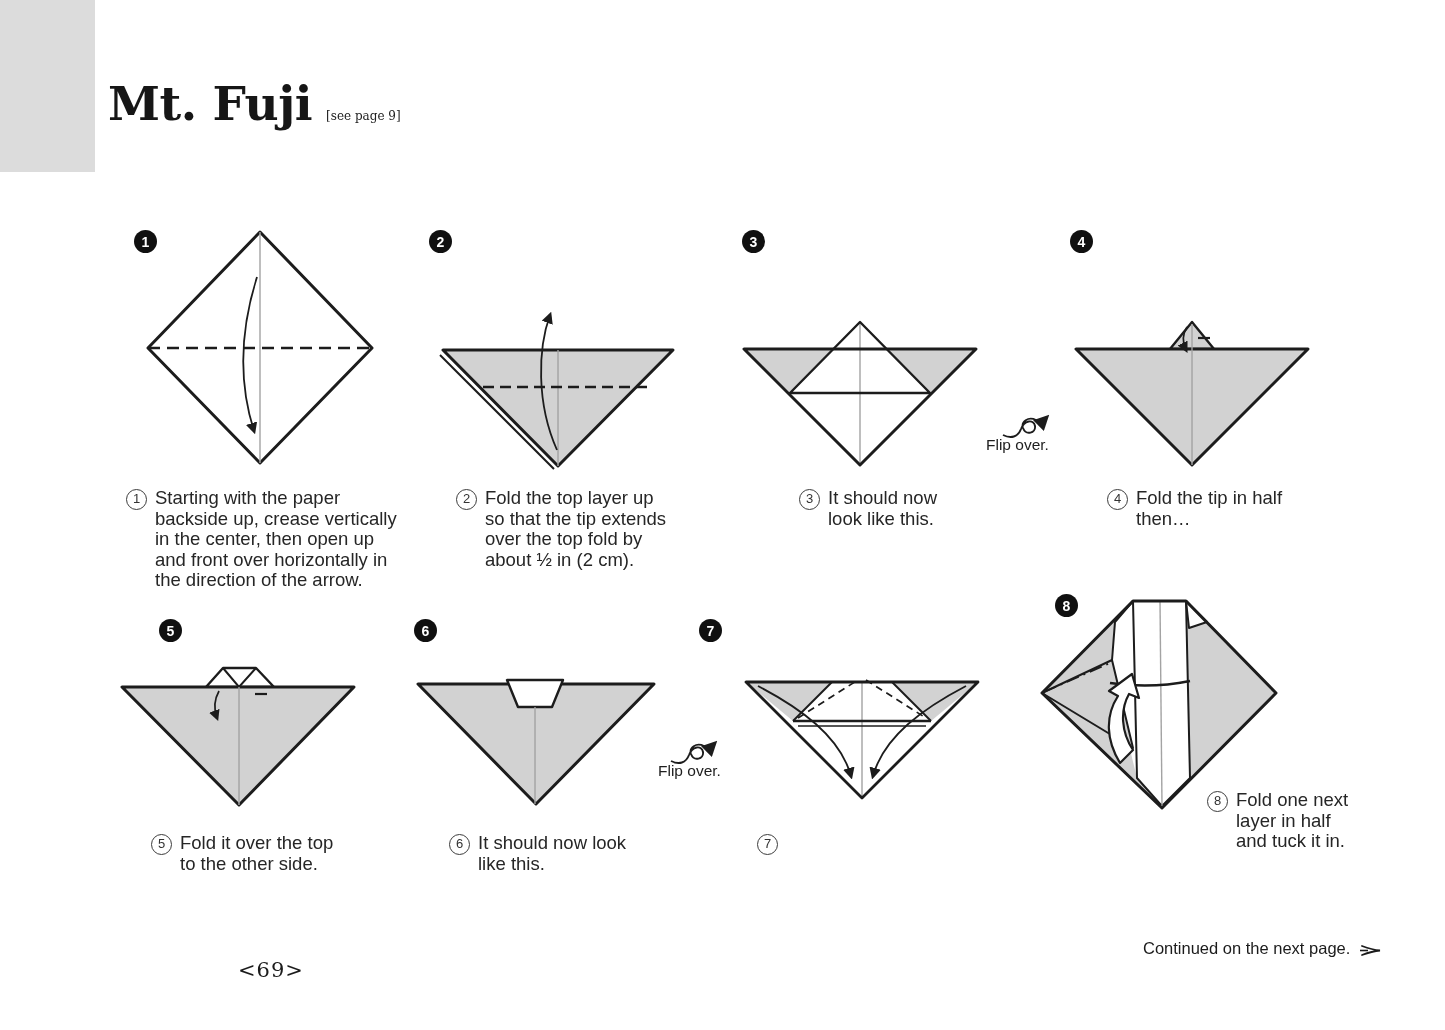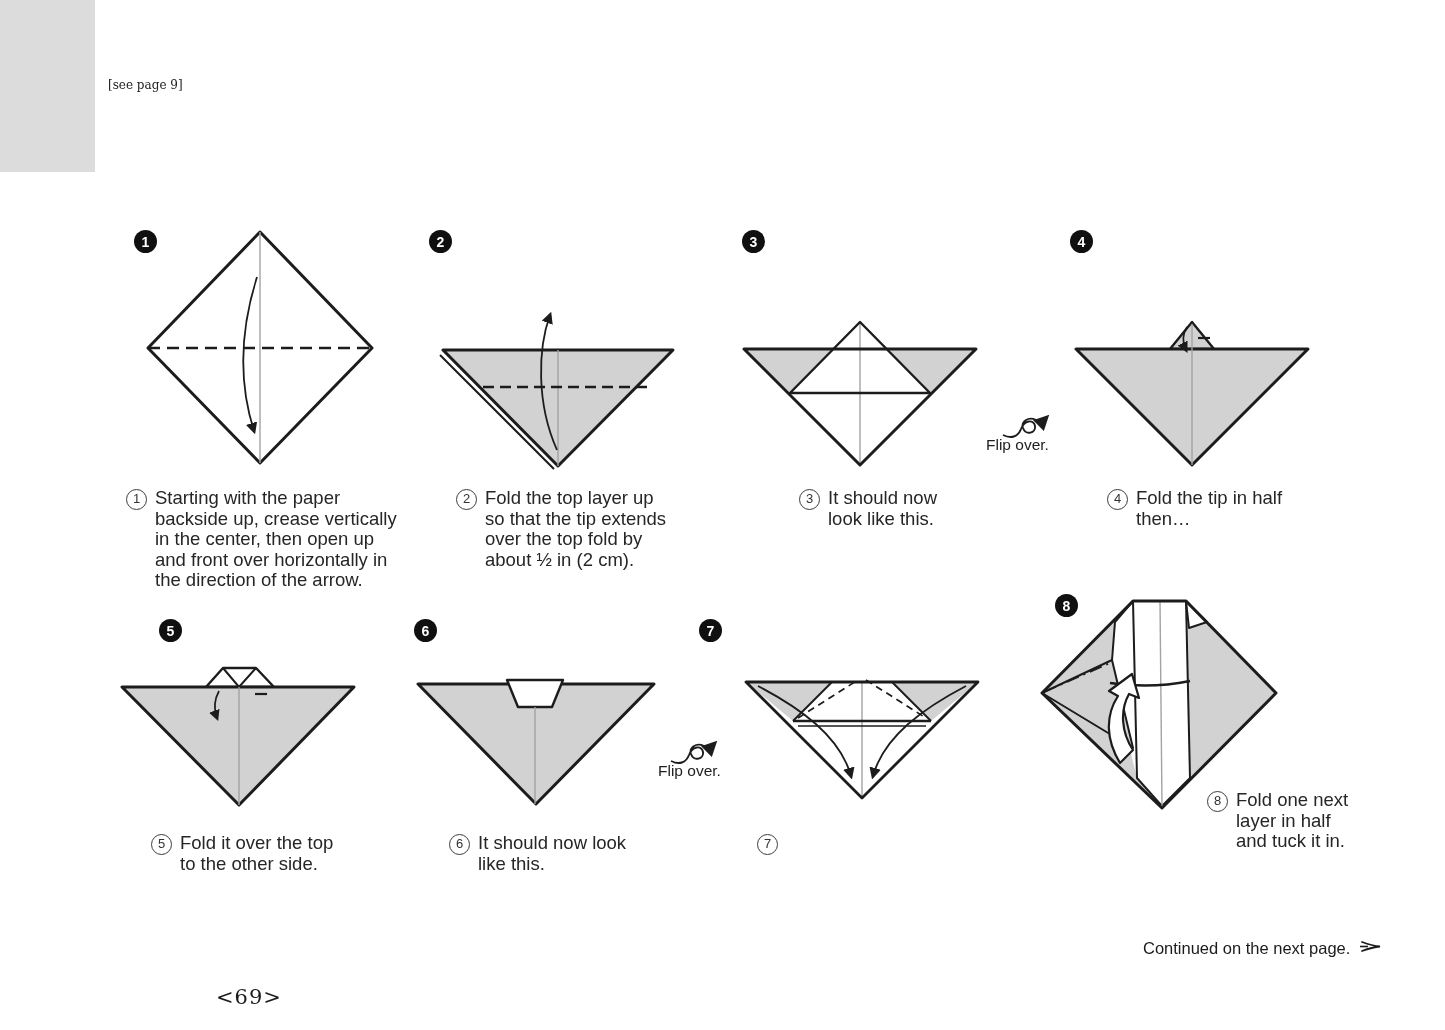--- a/index.html
+++ b/index.html
@@ -11,24 +11,24 @@
          color:#161616;letter-spacing:-0.5px;line-height:1.1;}
   .title-note{font-family:"DejaVu Serif","Liberation Serif",serif;font-size:12px;color:#222;}
   .badge{position:absolute;width:23px;height:23px;border-radius:50%;background:#101010;color:#fff;
          display:flex;align-items:center;justify-content:center;font-size:14px;font-weight:bold;z-index:3;}
   .diagram{position:absolute;z-index:1;}
   .caption{position:absolute;display:grid;grid-template-columns:25px 1fr;column-gap:4px;
            font-size:18.5px;line-height:20.6px;color:#262626;z-index:2;}
   .circ{width:19px;height:19px;border:1.4px solid #3c3c3c;border-radius:50%;display:flex;
         align-items:center;justify-content:center;font-size:13px;color:#333;margin-top:1px;}
   .flip-label{position:absolute;font-size:15.5px;color:#1e1e1e;z-index:2;margin-top:48px;}
-  .footer-continued{position:absolute;left:1143px;top:939px;display:flex;align-items:flex-start;gap:9px;
+  .footer-continued{position:absolute;left:1143px;top:939px;display:flex;align-items:flex-end;gap:9px;
                     font-size:16.5px;color:#1b1b1b;}
-  .page-number{position:absolute;left:216px;top:958px;font-family:"DejaVu Serif","Liberation Serif",serif;
-               font-size:21px;color:#1b1b1b;letter-spacing:1px;margin-top:27px;}
+  .page-number{position:absolute;left:238px;top:958px;font-family:"DejaVu Serif","Liberation Serif",serif;
+               font-size:21px;color:#1b1b1b;letter-spacing:1px;}
   svg{display:block;}
 </style>
 </head>
 <body>
 
 <div id="page">
 
   <svg width="0" height="0" style="position:absolute" aria-hidden="true">
     <defs>
       <marker id="arrow" viewBox="0 0 10 10" refX="7" refY="5" markerWidth="6.5" markerHeight="6.5" orient="auto-start-reverse">
@@ -36,20 +36,21 @@
       </marker>
       <marker id="arrowS" viewBox="0 0 10 10" refX="7" refY="5" markerWidth="8" markerHeight="8" orient="auto-start-reverse">
         <path d="M0,0 L10,5 L0,10 z" fill="#1c1c1c"></path>
       </marker>
     </defs>
   </svg>
 
   <div class="corner-block"></div>
 
   <div class="title-wrap">
+    <div class="title">Mt. Fuji</div>
     <div class="title-note">[see page 9]</div>
   </div>
 
   <div class="badge" style="left:134px;top:230px">1</div>
   <div class="badge" style="left:429px;top:230px">2</div>
   <div class="badge" style="left:742px;top:230px">3</div>
   <div class="badge" style="left:1070px;top:230px">4</div>
   <div class="badge" style="left:159px;top:619px">5</div>
   <div class="badge" style="left:414px;top:619px">6</div>
   <div class="badge" style="left:699px;top:619px">7</div>

